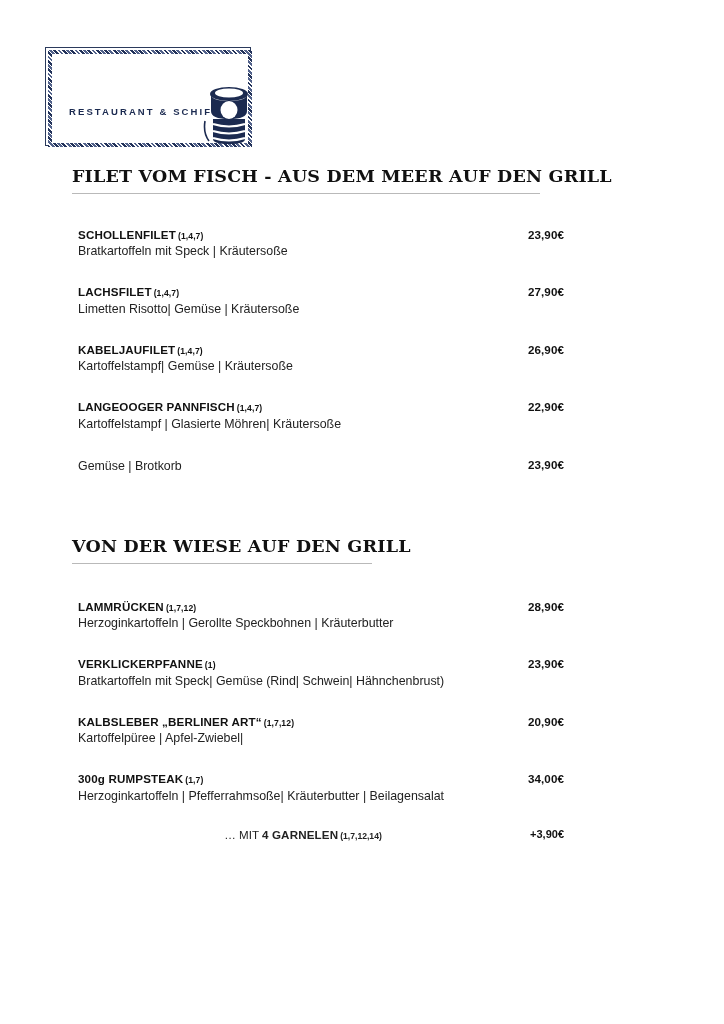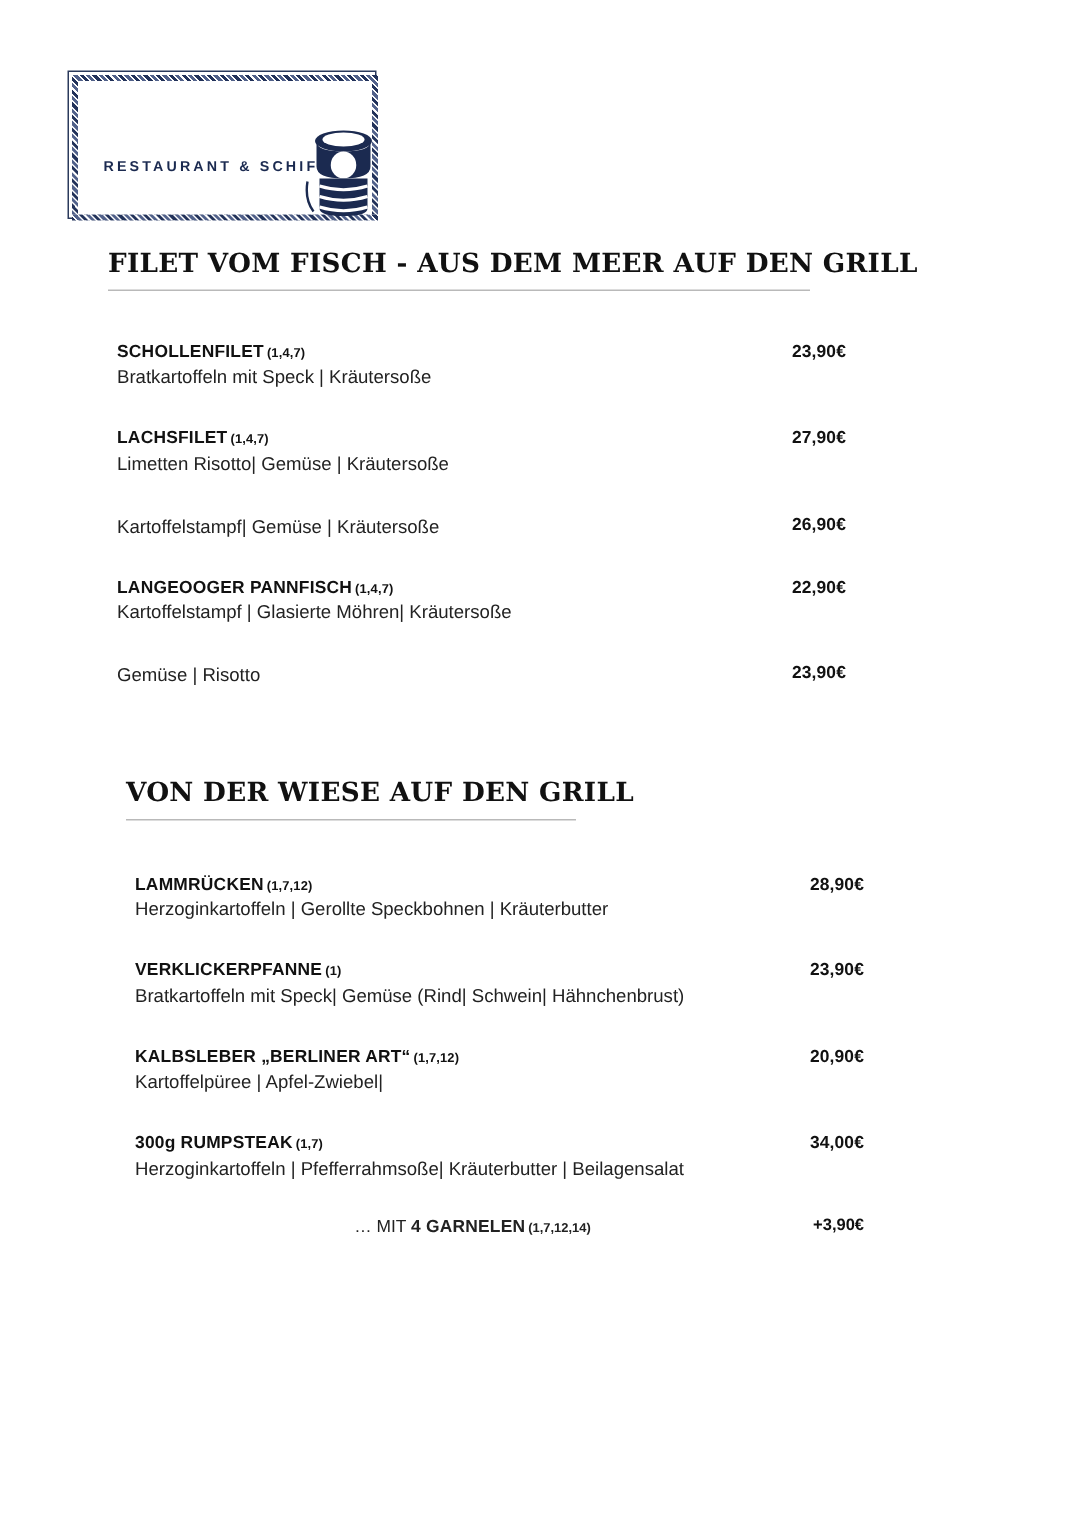--- a/index.html
+++ b/index.html
@@ -220,40 +220,43 @@
 
     <li class="item">
       <span class="item-head">
         <span class="item-name">LACHSFILET</span><span class="item-allergens">(1,4,7)</span>
       </span>
       <span class="item-desc">Limetten Risotto| Gemüse | Kräutersoße</span>
       <span class="item-price">27,90€</span>
     </li>
 
     <li class="item">
+      <span class="item-head">
+        <span class="item-name">KABELJAUFILET</span><span class="item-allergens">(1,4,7)</span>
+      </span>
       <span class="item-desc">Kartoffelstampf| Gemüse | Kräutersoße</span>
       <span class="item-price">26,90€</span>
     </li>
 
     <li class="item">
       <span class="item-head">
         <span class="item-name">LANGEOOGER PANNFISCH</span><span class="item-allergens">(1,4,7)</span>
       </span>
       <span class="item-desc">Kartoffelstampf | Glasierte Möhren| Kräutersoße</span>
       <span class="item-price">22,90€</span>
     </li>
 
     <li class="item">
-      <span class="item-desc">Gemüse | Risotto</span>
+      <span class="item-desc">Gemüse | Brotkorb</span>
       <span class="item-price">23,90€</span>
     </li>
   </ul>
 </div>
 
-<div class="section" style="top:519px;padding-left:12px;">
+<div class="section" style="top:536px;">
   <h2 class="section-heading">VON DER WIESE AUF DEN GRILL</h2>
   <div class="section-rule rule-short"></div>
 
   <ul class="items" style="margin-top:36px;">
     <li class="item">
       <span class="item-head">
         <span class="item-name">LAMMRÜCKEN</span><span class="item-allergens">(1,7,12)</span>
       </span>
       <span class="item-desc">Herzoginkartoffeln | Gerollte Speckbohnen | Kräuterbutter</span>
       <span class="item-price">28,90€</span>

